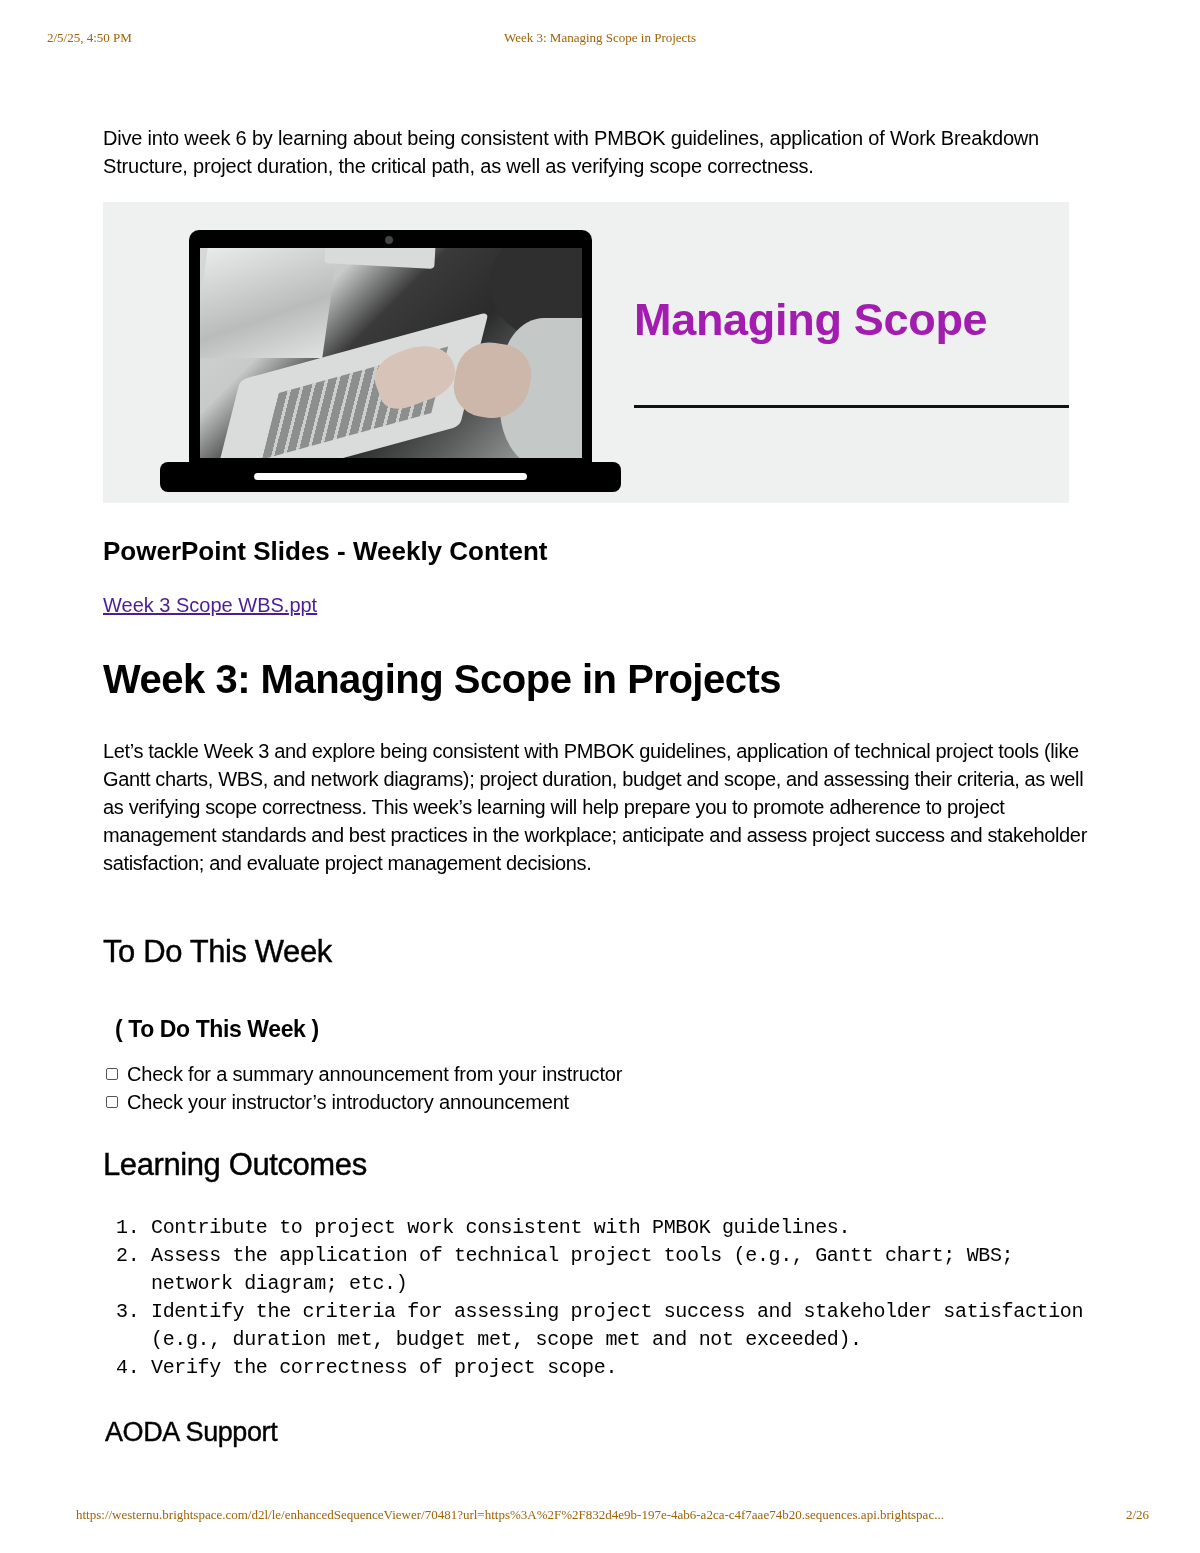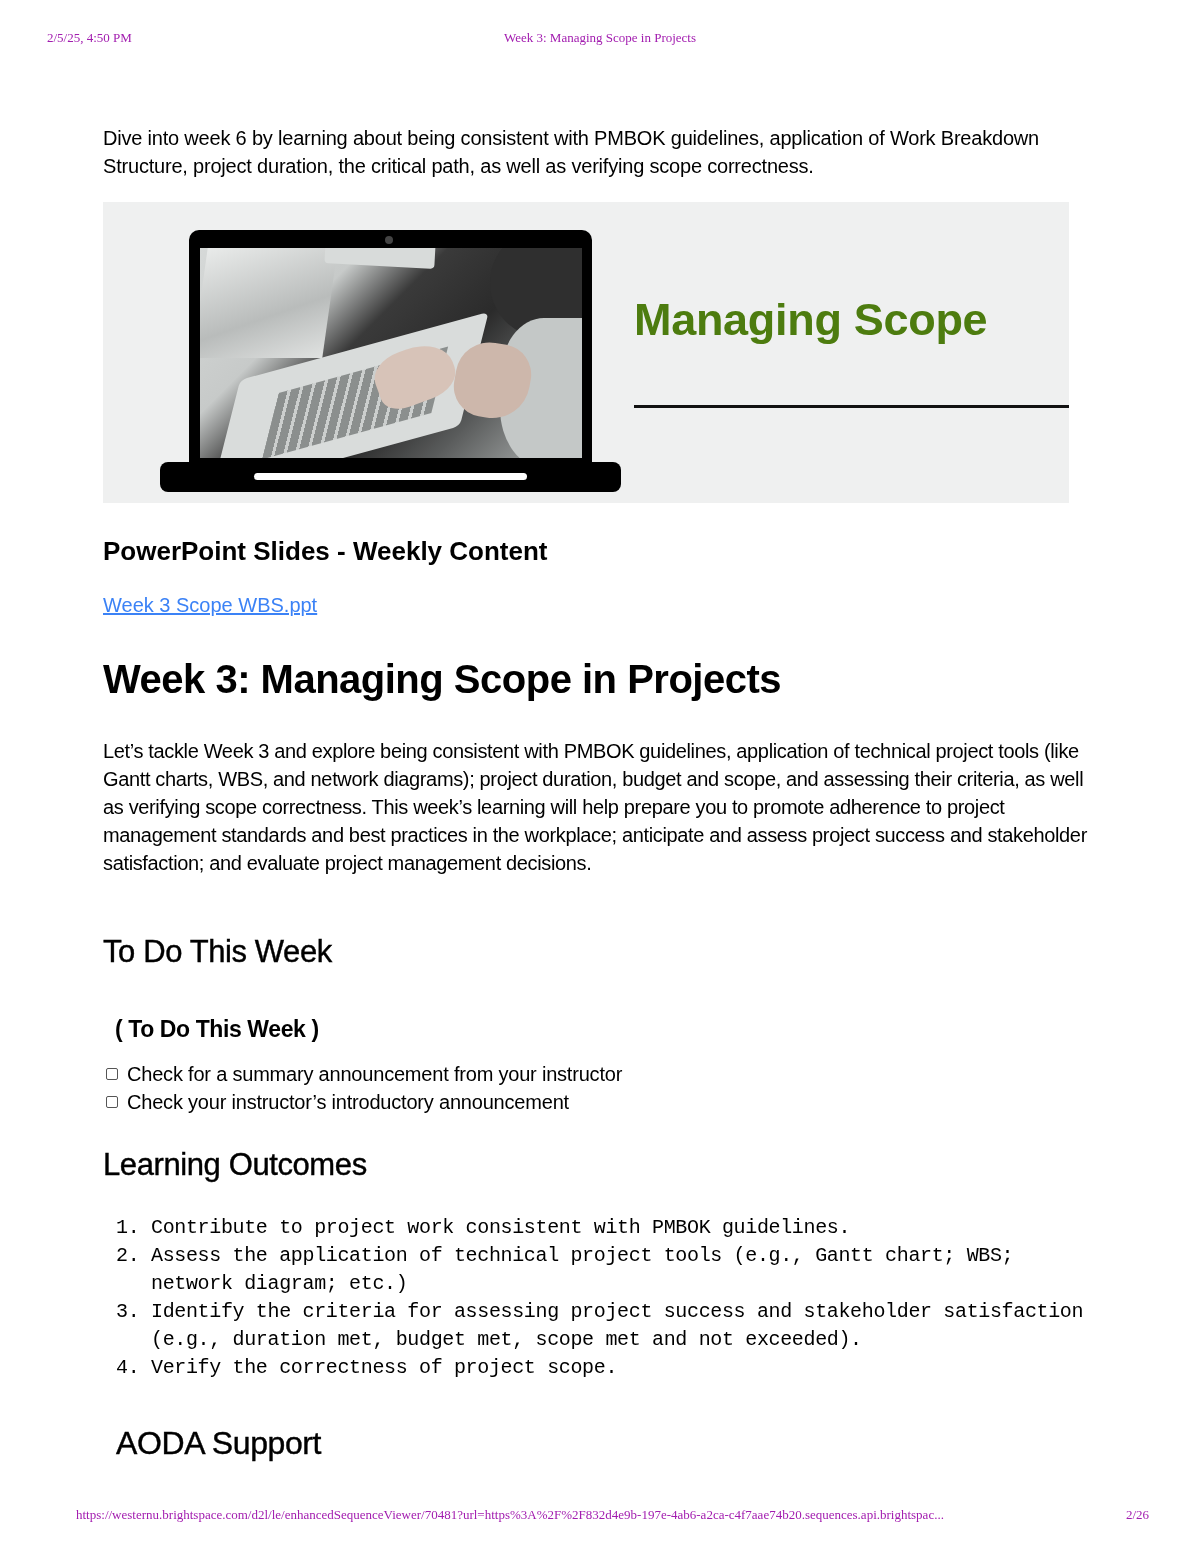--- a/index.html
+++ b/index.html
@@ -1,20 +1,20 @@
 <!DOCTYPE html>
 <html><head>
 <meta charset="utf-8">
 <style>
   html, body { margin: 0; padding: 0; background: #ffffff; }
   body { width: 1200px; height: 1553px; position: relative; overflow: hidden; color: #000; }
   .print-header, .print-footer {
     position: absolute; left: 0; width: 1200px;
     font-family: "Liberation Serif", "DejaVu Serif", serif;
-    font-size: 13px; color: #a21caf;
+    font-size: 13px; color: #a16207;
   }
   .print-header { top: 30px; height: 20px; }
   .print-header .date { position: absolute; left: 47px; top: 0; }
   .print-header .title { position: absolute; left: 0; width: 1200px; top: 0; text-align: center; }
   .print-footer { top: 1507px; height: 20px; }
   .print-footer .url { position: absolute; left: 47px; top: 0; white-space: nowrap; margin-left: 29px; }
   .print-footer .page { position: absolute; left: 1126px; top: 0; }
 
   .content {
     position: absolute; left: 103px; top: 124px; width: 1000px;
@@ -78,36 +78,36 @@
     position: absolute; left: 57px; top: 260px; width: 461px; height: 30px;
     background: #000; border-radius: 8px;
   }
   .laptop-bar {
     position: absolute; left: 94px; top: 11px; width: 273px; height: 7px;
     background: #fff; border-radius: 4px;
   }
   .banner-title {
     position: absolute; left: 531px; top: 92px; width: 420px;
     font-family: "Liberation Sans", "DejaVu Sans", sans-serif;
-    font-weight: bold; font-size: 45px; line-height: 51px; color: #4d7c0f;
+    font-weight: bold; font-size: 45px; line-height: 51px; color: #a21caf;
     letter-spacing: -0.3px;
   }
   .banner-rule {
     position: absolute; left: 531px; top: 203px; width: 435px; height: 3px; background: #111;
   }
 
   .h-ppt {
     position: absolute; left: 103px; top: 535px; margin: 0;
     font-family: "Liberation Sans", "DejaVu Sans", sans-serif;
     font-weight: bold; font-size: 26px; line-height: 32px;
   }
   .ppt-link {
     position: absolute; left: 103px; top: 592px;
     font-family: "Liberation Sans", "DejaVu Sans", sans-serif;
-    font-size: 20px; line-height: 26px; color: #3b82f6; text-decoration: underline;
+    font-size: 20px; line-height: 26px; color: #4c1d95; text-decoration: underline;
   }
   .h-main {
     position: absolute; left: 103px; top: 654px; margin: 0;
     font-family: "Liberation Sans", "DejaVu Sans", sans-serif;
     font-weight: bold; font-size: 40px; line-height: 50px; letter-spacing: -0.5px;
   }
   .main-para {
     position: absolute; left: 103px; top: 737px; width: 1000px; margin: 0;
     font-family: "Liberation Sans", "DejaVu Sans", sans-serif;
     font-size: 20px; line-height: 28px; letter-spacing: -0.35px;
@@ -140,23 +140,23 @@
     -webkit-text-stroke: 0.4px #000;
   }
   .outcomes-list {
     position: absolute; left: 103px; top: 1214px; width: 990px; margin: 0; padding: 0 0 0 48px;
     box-sizing: border-box;
     font-family: "Liberation Sans", "DejaVu Sans", sans-serif;
     font-size: 20px; line-height: 28px; letter-spacing: -0.35px;
   }
   .outcomes-list li { padding-left: 0; font-family: Liberation Mono, monospace; }
   .h-aoda {
-    position: absolute; left: 103px; top: 1411px; margin: 13px;
-    font-family: "Liberation Sans", "DejaVu Sans", sans-serif;
-    font-weight: normal; font-size: 32px; line-height: 38px; letter-spacing: -0.4px;
+    position: absolute; left: 103px; top: 1411px; margin: 2px;
+    font-family: "Liberation Sans", "DejaVu Sans", sans-serif;
+    font-weight: normal; font-size: 27px; line-height: 38px; letter-spacing: -0.4px;
     -webkit-text-stroke: 0.4px #000;
   }
 </style>
 </head>
 <body>
 
 <div class="print-header">
   <span class="date">2/5/25, 4:50 PM</span>
   <span class="title">Week 3: Managing Scope in Projects</span>
 </div>

